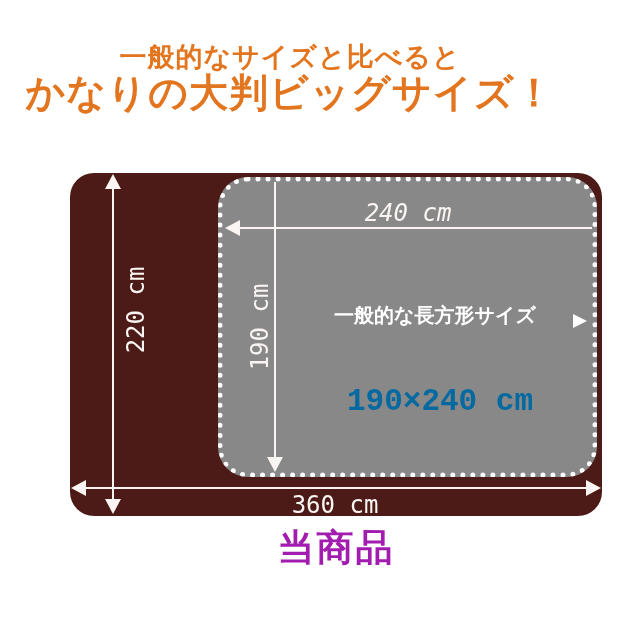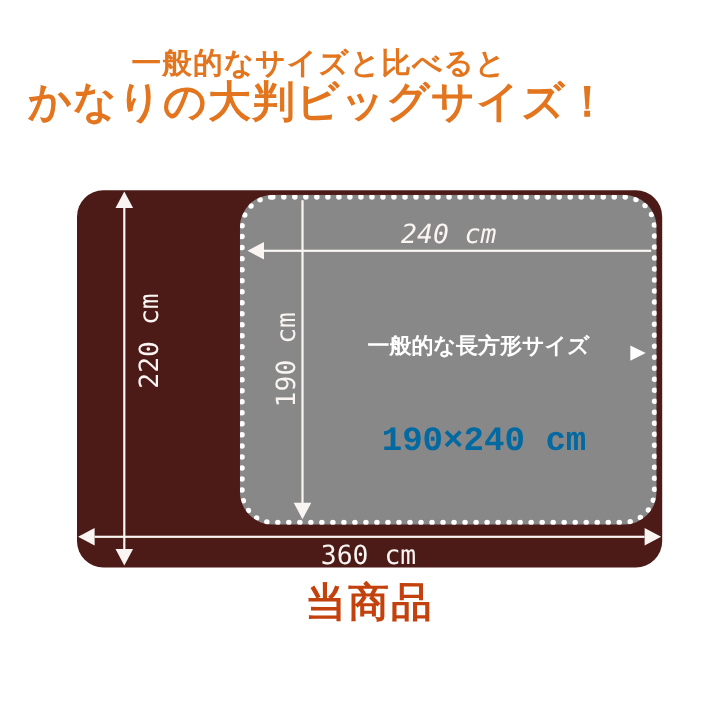--- a/index.html
+++ b/index.html
@@ -48,21 +48,21 @@
     color:#0369a1;font-size:31px;line-height:34px;font-weight:bold;
     font-family:Liberation Mono, monospace;white-space:nowrap;margin-top:48px;
   }
   .cont-arrow{
     position:absolute;left:573px;top:314px;width:0;height:0;
     border-top:7px solid transparent;border-bottom:7px solid transparent;border-left:14px solid #ffffff;
   }
   
   .product-caption{
     position:absolute;left:186px;top:527px;width:300px;text-align:center;
-    color:#c2410c;font-size:37px;line-height:42px;font-weight:bold;letter-spacing:2px;
+    color:#a21caf;font-size:37px;line-height:42px;font-weight:bold;letter-spacing:2px;
   }
 </style>
 </head>
 <body>
 
 <div class="page">
 
   <div class="header">
     <div class="header-subtitle">一般的なサイズと比べると</div>
     <div class="header-title">かなりの大判ビッグサイズ！</div>

